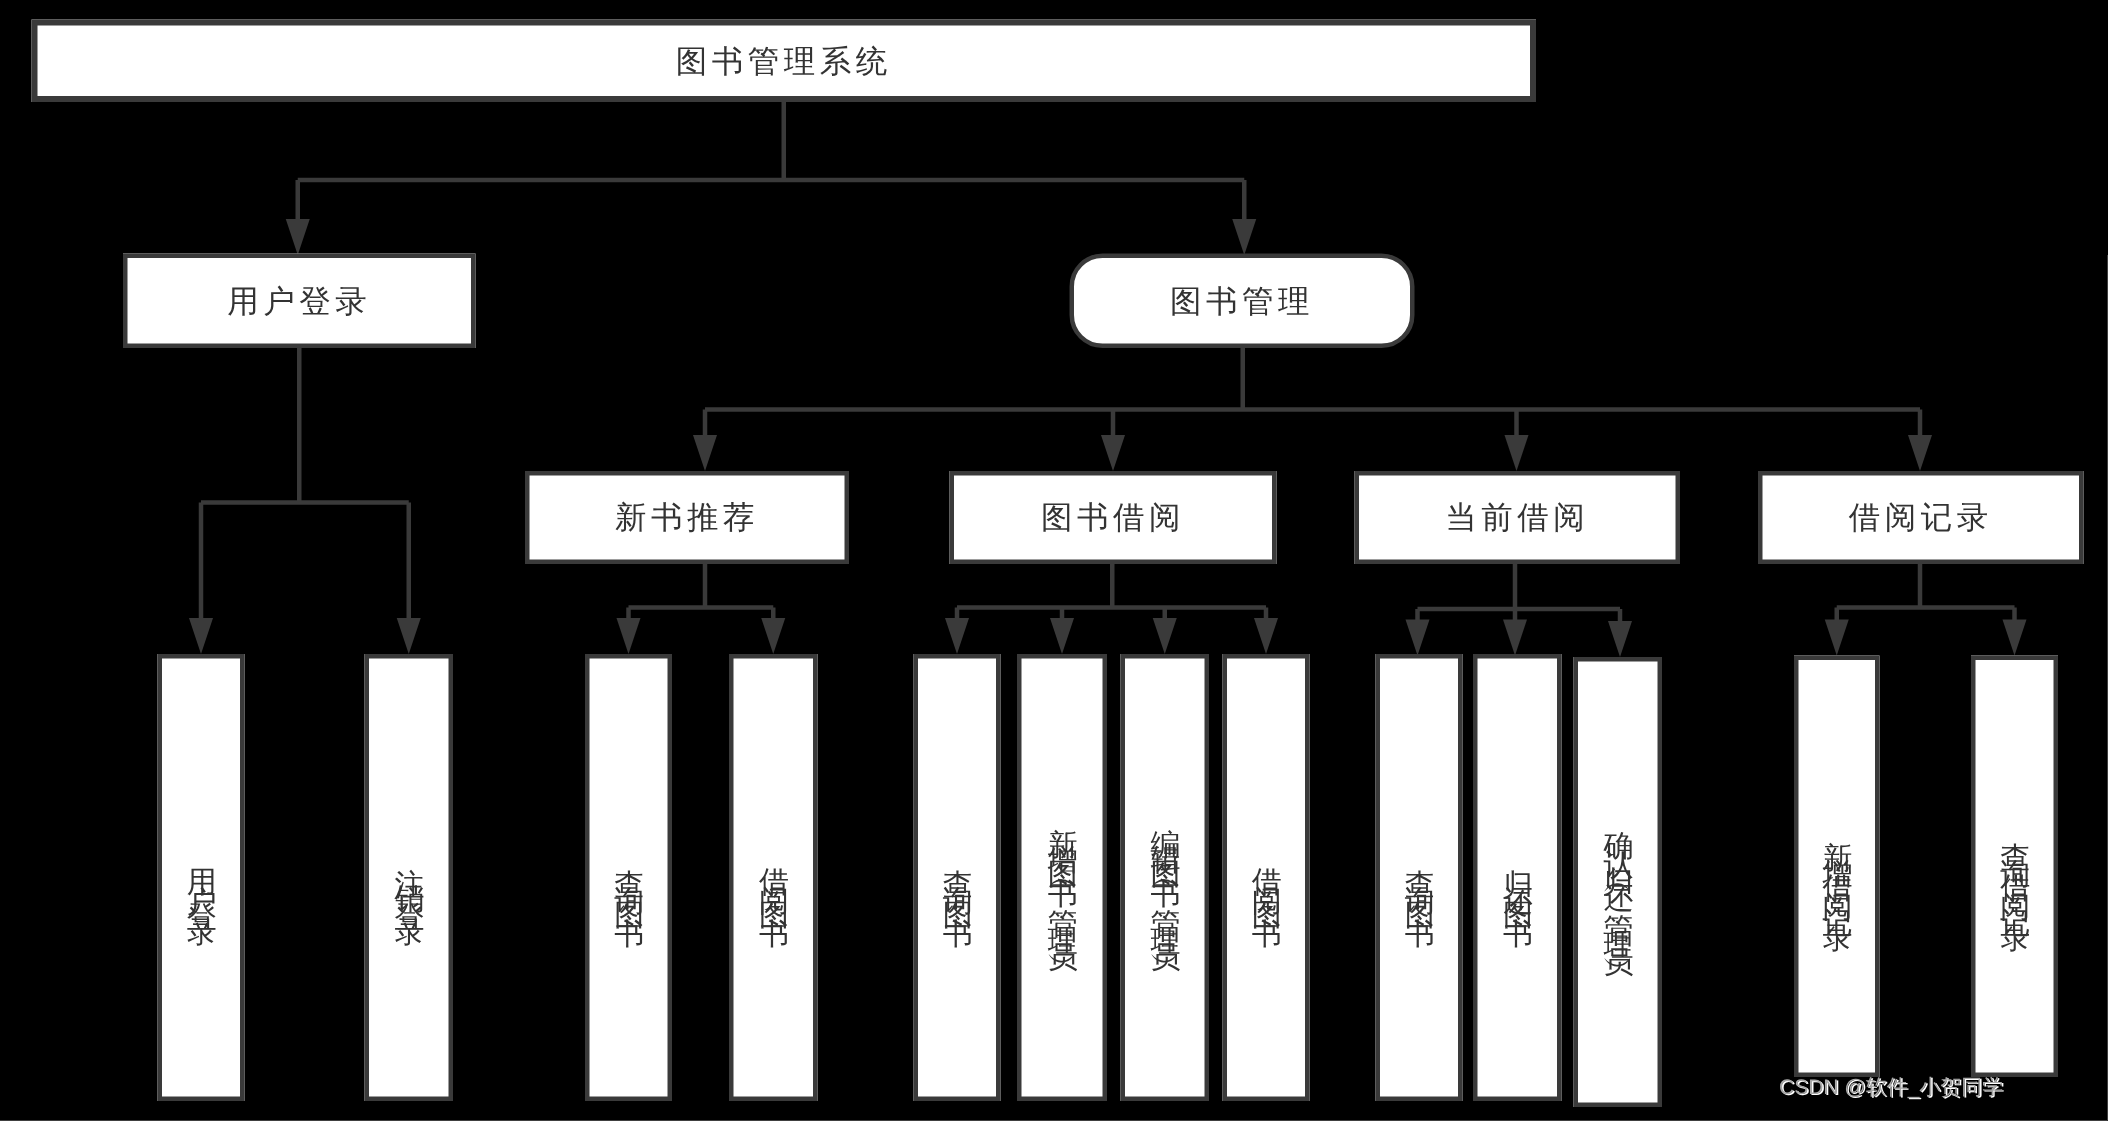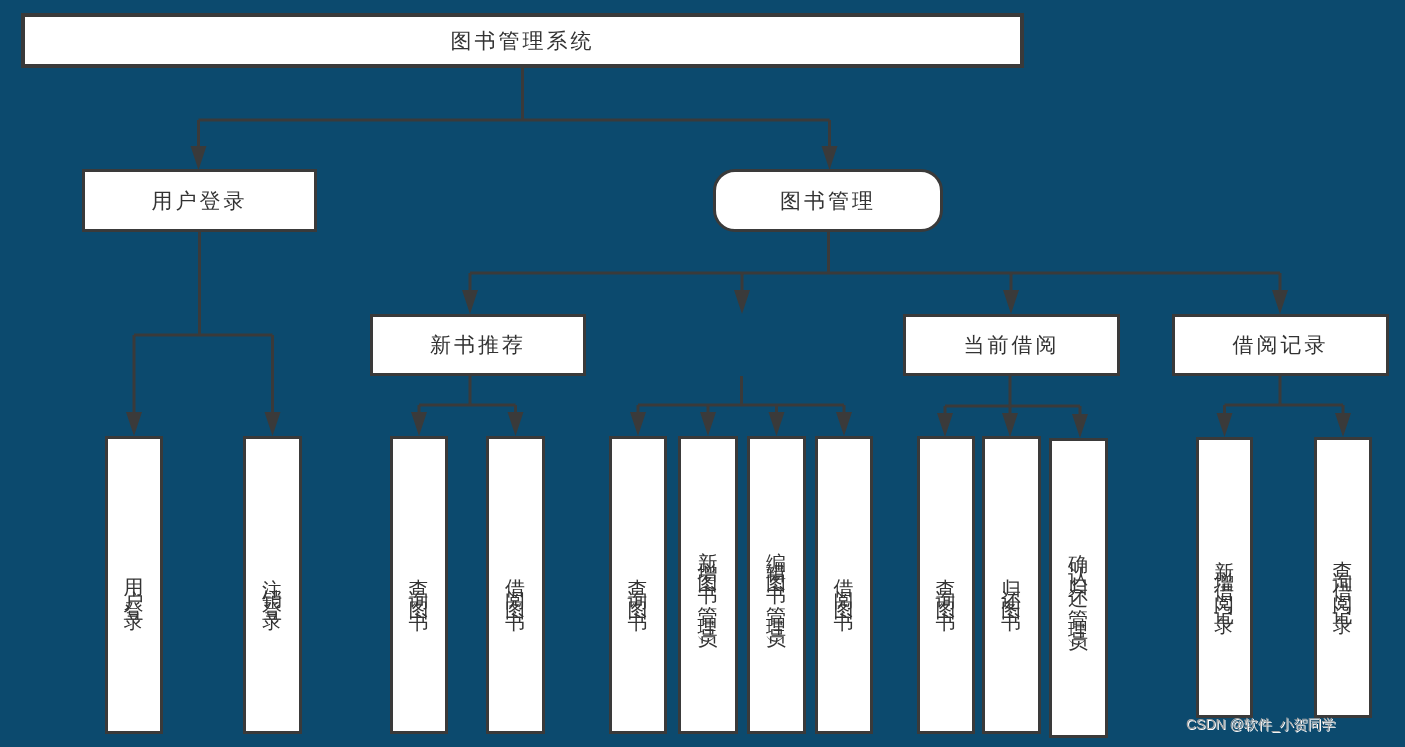--- a/index.html
+++ b/index.html
@@ -4,21 +4,21 @@
 <style>
   html, body { margin: 0; padding: 0; }
   body {
     font-family: "Liberation Sans", "DejaVu Sans", sans-serif;
     background: #ffffff;
   }
   .canvas {
     position: relative;
     width: 1405px;
     height: 747px;
-    background: #0c4a6e;
+    background: #000000;
     overflow: hidden;
   }
   svg.connectors {
     position: absolute;
     left: 0; top: 0;
     width: 1405px; height: 747px;
     z-index: 1;
     pointer-events: none;
   }
   .node {
@@ -107,22 +107,25 @@
     <span>图书管理系统</span>
   </div>
 
   <div class="node hbox" style="left:82px; top:169px; width:235px; height:63px;">
     <span>用户登录</span>
   </div>
   <div class="node hbox" style="left:713px; top:169px; width:230px; height:63px;border-radius:22px;">
     <span>图书管理</span>
   </div>
 
-  <div class="node hbox" style="left:370px; top:314px; width:216px; height:62px;">
+  <div class="node hbox" style="left:350px; top:314px; width:216px; height:62px;">
     <span>新书推荐</span>
+  </div>
+  <div class="node hbox" style="left:633px; top:314px; width:218px; height:62px;">
+    <span>图书借阅</span>
   </div>
   <div class="node hbox" style="left:903px; top:314px; width:217px; height:62px;">
     <span>当前借阅</span>
   </div>
   <div class="node hbox" style="left:1172px; top:314px; width:217px; height:62px;">
     <span>借阅记录</span>
   </div>
 
   <div class="node vbox" style="left:105px; top:436px; width:58px; height:298px;">
     <span>用户登录</span>

